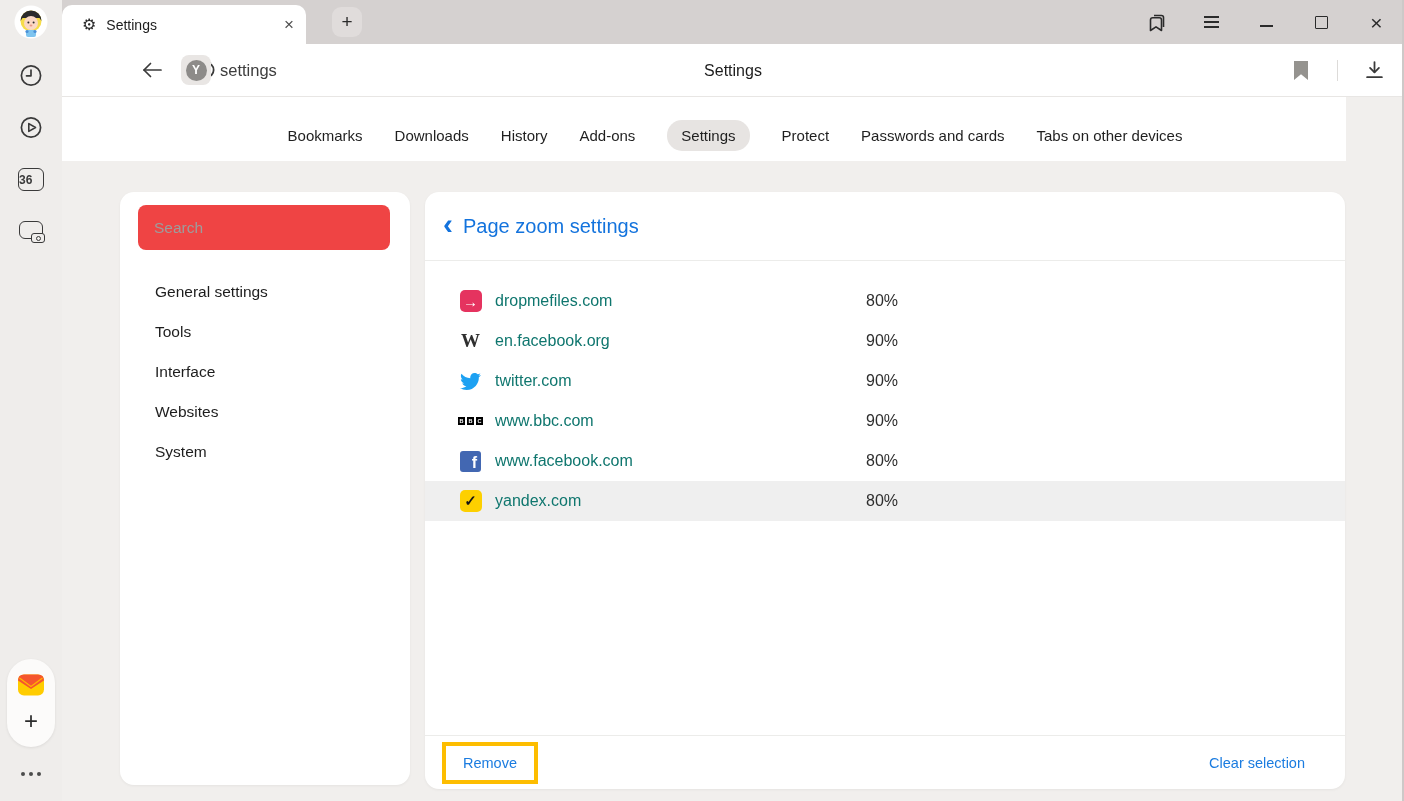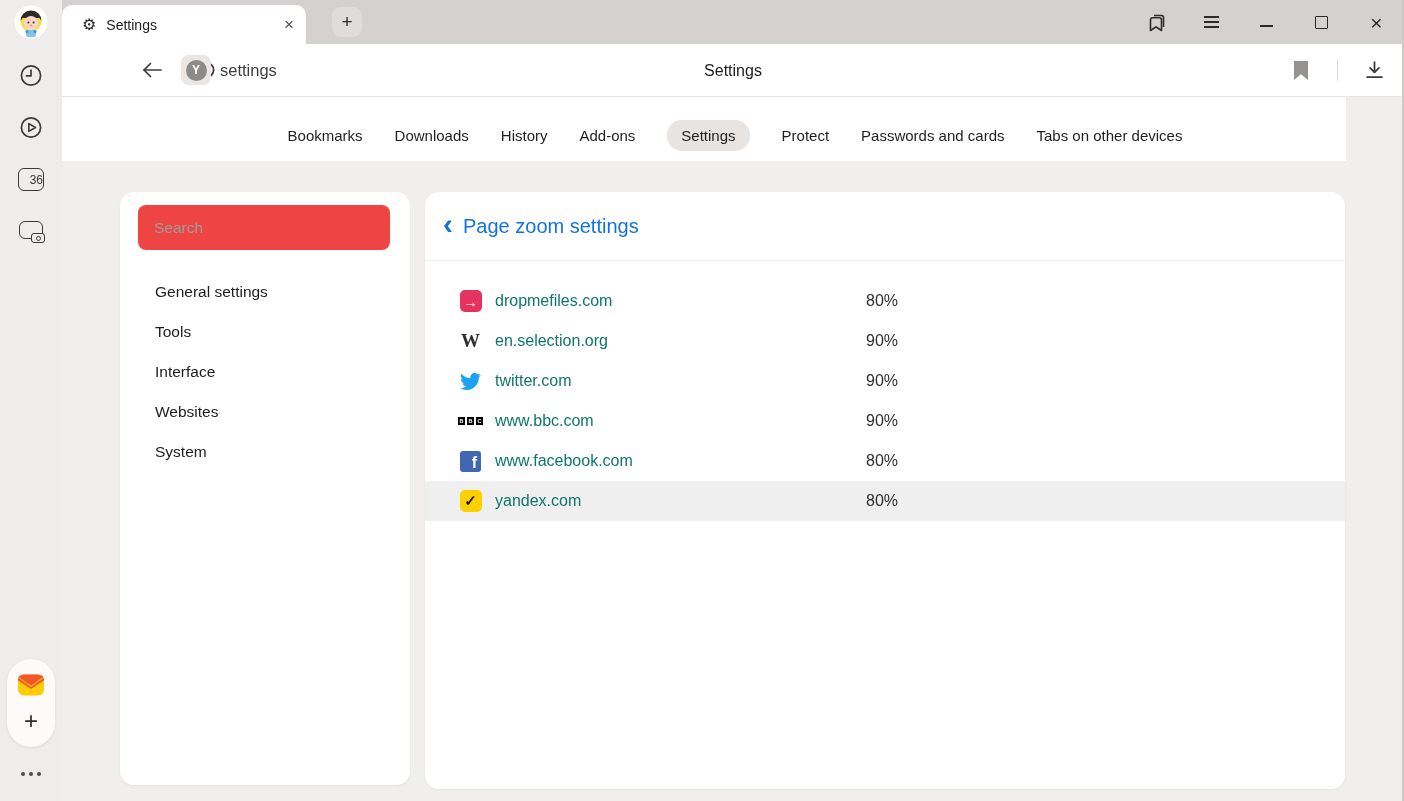--- a/index.html
+++ b/index.html
@@ -2,21 +2,21 @@
 <html><head>
 <meta charset="utf-8">
 <style>
   * { margin:0; padding:0; box-sizing:border-box; }
   html,body { width:1404px; height:801px; overflow:hidden;
     font-family:"Liberation Sans", sans-serif; background:#f1efed; }
 
   
   #side-strip { position:absolute; left:0; top:0; width:62px; height:801px; background:#efedeb; z-index:5; }
   .side-icon { position:absolute; left:50%; transform:translateX(-50%); cursor:pointer; display:flex; align-items:center; justify-content:center; }
-  #tab-count-box { width:26px; height:23px; border:1.7px solid #3a3a3a; border-radius:6px; color:#3a3a3a; font-size:12px; display:flex; align-items:center; justify-content:flex-end; }
+  #tab-count-box { width:26px; height:23px; border:1.7px solid #3a3a3a; border-radius:6px; color:#3a3a3a; font-size:12px; display:flex; align-items:center; justify-content:flex-start;font-weight:bold; }
   #side-pill { position:absolute; left:7px; top:659px; width:48px; height:88px; background:#fcfbfa; border-radius:24px; box-shadow:0 1px 3px rgba(0,0,0,.08); }
   #overflow-dots { position:absolute; left:50%; top:772px; transform:translateX(-50%); display:flex; gap:4px; cursor:pointer; }
   #overflow-dots i { width:4px; height:4px; border-radius:50%; background:#4c4c4c; }
   .cam-wrap { position:relative; width:24px; height:20px; }
   .cam-outer { position:absolute; left:0; top:0; width:24px; height:18px; border:1.7px solid #3a3a3a; border-radius:6px; }
   .cam-body { position:absolute; right:-2px; bottom:-2px; width:14px; height:10px; background:#efedeb; border:1.7px solid #3a3a3a; border-radius:3px; }
   .cam-lens { position:absolute; right:2px; bottom:0.5px; width:5px; height:5px; border:1.5px solid #3a3a3a; border-radius:50%; }
 
   
   #tabbar { position:absolute; left:62px; top:0; width:1342px; height:44px; background:#d5d1d0; }
@@ -245,21 +245,21 @@
               <span>→</span>
             </span>
         </span>
         <span class="site">dropmefiles.com</span>
         <span class="pct">80%</span>
       </div>
       <div class="row">
         <span class="ric">
           <span class="wiki-w">W</span>
         </span>
-        <span class="site">en.selection.org</span>
+        <span class="site">en.facebook.org</span>
         <span class="pct">90%</span>
       </div>
       <div class="row">
         <span class="ric">
           <svg width="21" height="21" viewBox="0 0 512 512">
               <path fill="#1da1f2" d="M459.37 151.716c.325 4.548.325 9.097.325 13.645 0 138.72-105.583 298.558-298.558 298.558-59.452 0-114.68-17.219-161.137-47.106 8.447.974 16.568 1.299 25.34 1.299 49.055 0 94.213-16.568 130.274-44.832-46.132-.975-84.792-31.188-98.112-72.772 6.498.974 12.995 1.624 19.818 1.624 9.421 0 18.843-1.3 27.614-3.573-48.081-9.747-84.143-51.98-84.143-102.985v-1.299c13.969 7.797 30.214 12.67 47.431 13.319-28.264-18.843-46.781-51.005-46.781-87.391 0-19.492 5.197-37.36 14.294-52.954 51.655 63.675 129.3 105.258 216.365 109.807-1.624-7.797-2.599-15.918-2.599-24.04 0-57.828 46.782-104.934 104.934-104.934 30.213 0 57.502 12.67 76.67 33.137 23.715-4.548 46.456-13.32 66.599-25.34-7.798 24.366-24.366 44.833-46.132 57.827 21.117-2.273 41.584-8.122 60.426-16.243-14.292 20.791-32.161 39.308-52.628 54.253z"></path>
             </svg>
         </span>
         <span class="site">twitter.com</span>
         <span class="pct">90%</span>
@@ -288,16 +288,22 @@
         <span class="ric">
           <span class="yx-check">
               <span>✓</span>
             </span>
         </span>
         <span class="site">yandex.com</span>
         <span class="pct">80%</span>
       </div>
     </div>
 
+    <div id="zoom-footer">
+      <div id="remove-box">
+        <span id="remove-link">Remove</span>
+      </div>
+      <span id="clear-link">Clear selection</span>
+    </div>
   </div>
 </div>
 
 <div id="win-right-edge"></div>
 
 </body></html>

